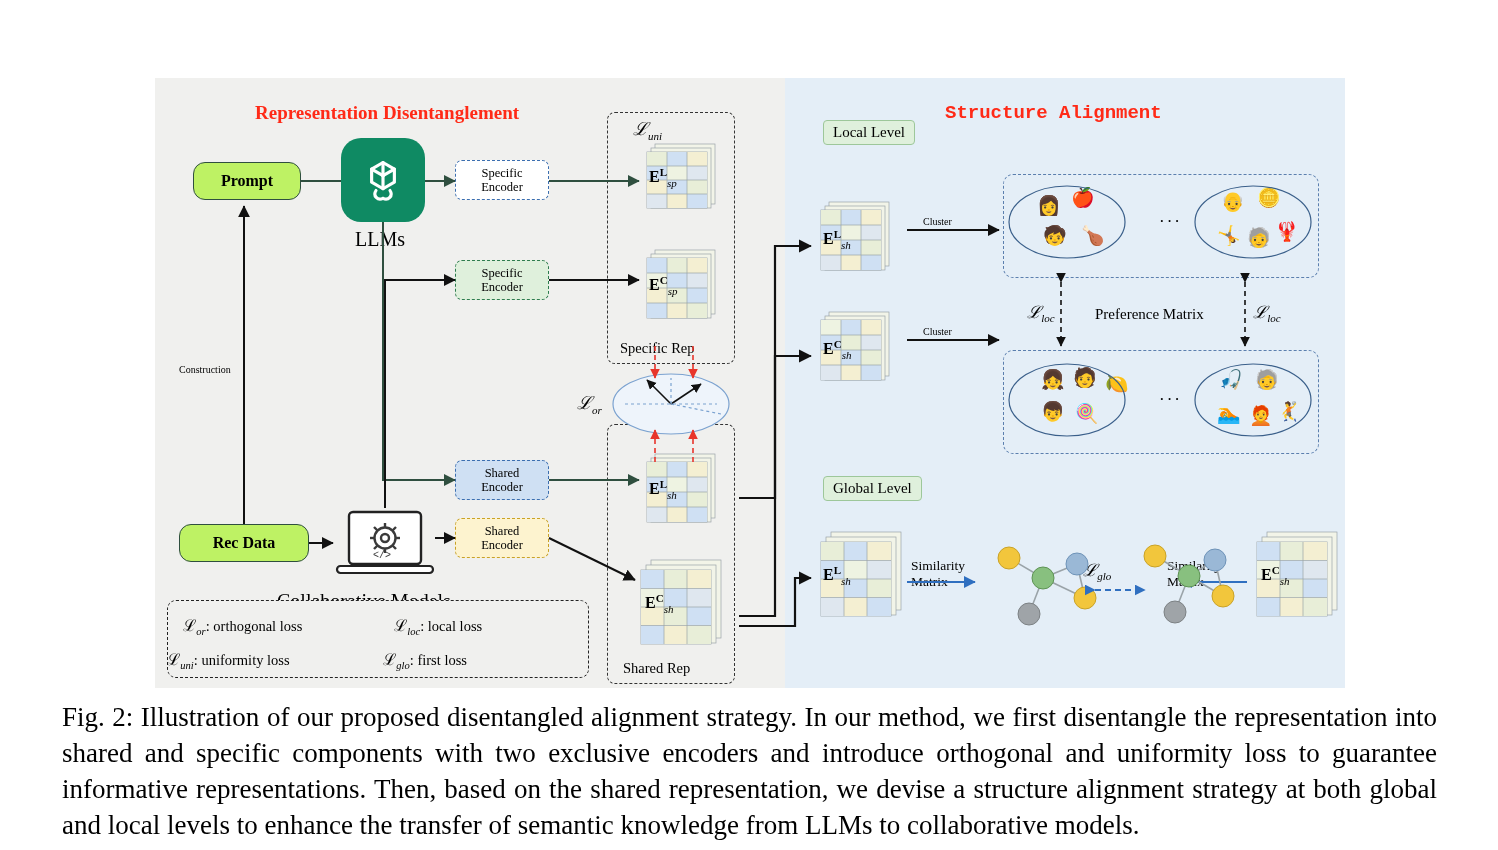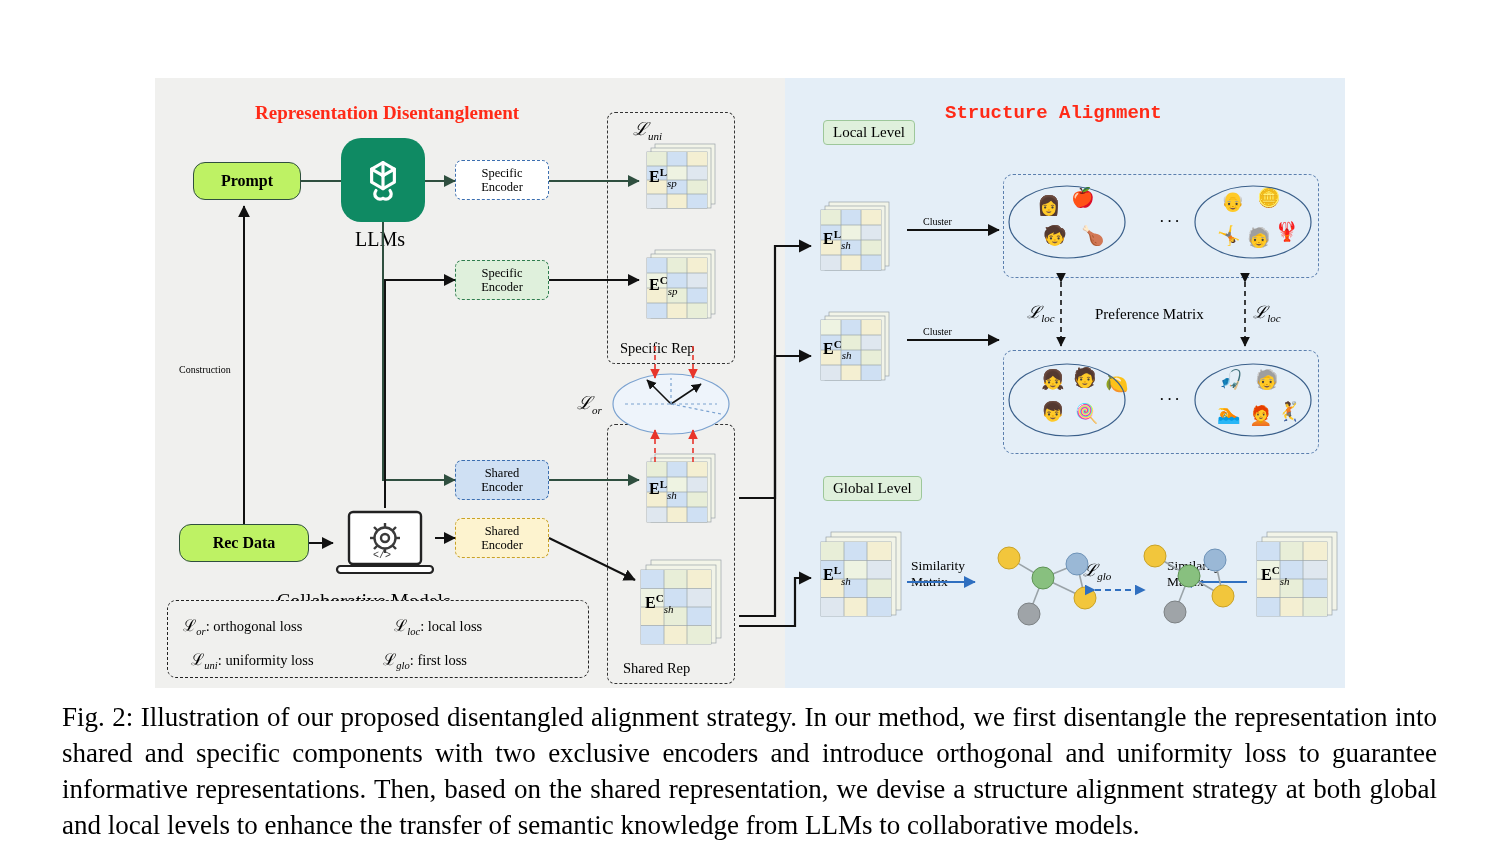--- a/index.html
+++ b/index.html
@@ -574,21 +574,21 @@
     <span>ℒ</span><span style="font-size:11px; vertical-align:sub;">glo</span>
   </div>
 
   <div class="legend-box"></div>
   <div class="legend-cell" style="left:28px; top:536px;">
     <span style="font-size:16px;">ℒ</span><span style="font-size:10.5px; vertical-align:sub; font-style:italic;">or</span><span>: orthogonal loss</span>
   </div>
   <div class="legend-cell" style="left:228px; top:536px;margin-left:11px;">
     <span style="font-size:16px;">ℒ</span><span style="font-size:10.5px; vertical-align:sub; font-style:italic;">loc</span><span>: local loss</span>
   </div>
-  <div class="legend-cell" style="left:36px; top:570px;">
+  <div class="legend-cell" style="left:12px; top:570px;">
     <span style="font-size:16px;">ℒ</span><span style="font-size:10.5px; vertical-align:sub; font-style:italic;">uni</span><span>: uniformity loss</span>
   </div>
   <div class="legend-cell" style="left:228px; top:570px;">
     <span style="font-size:16px;">ℒ</span><span style="font-size:10.5px; vertical-align:sub; font-style:italic;">glo</span><span>: first loss</span>
   </div>
 
   <svg class="overlay">
     <defs>
       <marker id="arrDark" markerWidth="7" markerHeight="7" refX="5.6" refY="3" orient="auto">
         <path d="M0,0 L6,3 L0,6 z" fill="#111"></path>

